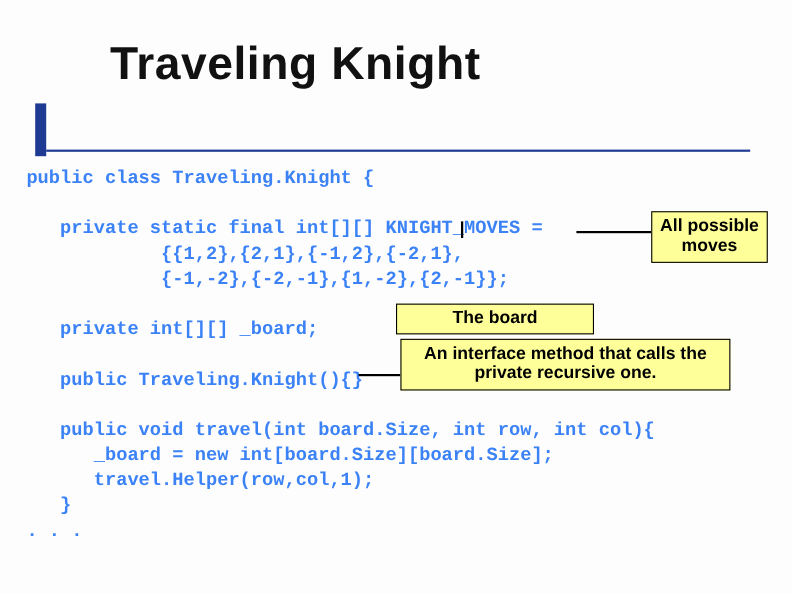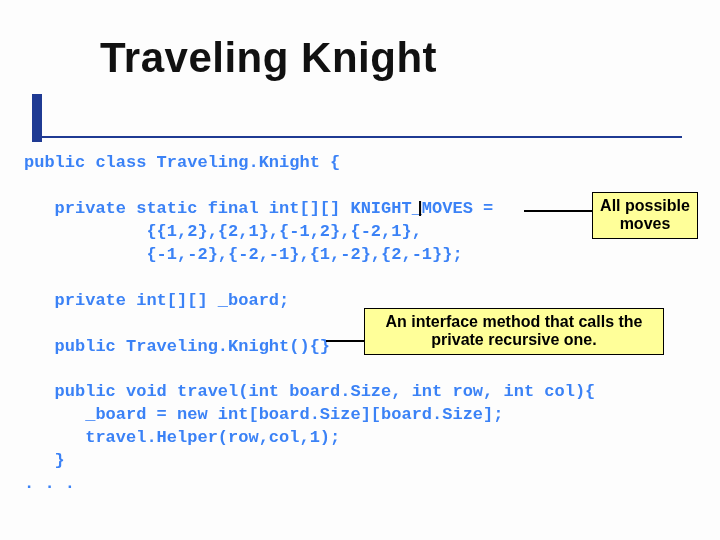--- a/index.html
+++ b/index.html
@@ -136,19 +136,20 @@
 <span></span>
 <span>   public void travel(int board.Size, int row, int col){</span>
 <span>      _board = new int[board.Size][board.Size];</span>
 <span>      travel.Helper(row,col,1);</span>
 <span>   }</span>
 <span>. . .</span></div>
 
   <div id="conn-moves" class="connector"></div>
   <div id="co-moves" class="callout">All possible moves</div>
 
+  <div id="co-board" class="callout">The board</div>
 
   <div id="conn-iface" class="connector"></div>
   <div id="co-iface" class="callout">An interface method that calls the private recursive one.</div>
 
   <div class="cursor-i">I</div>
 
 </div>
 
 </body></html>

